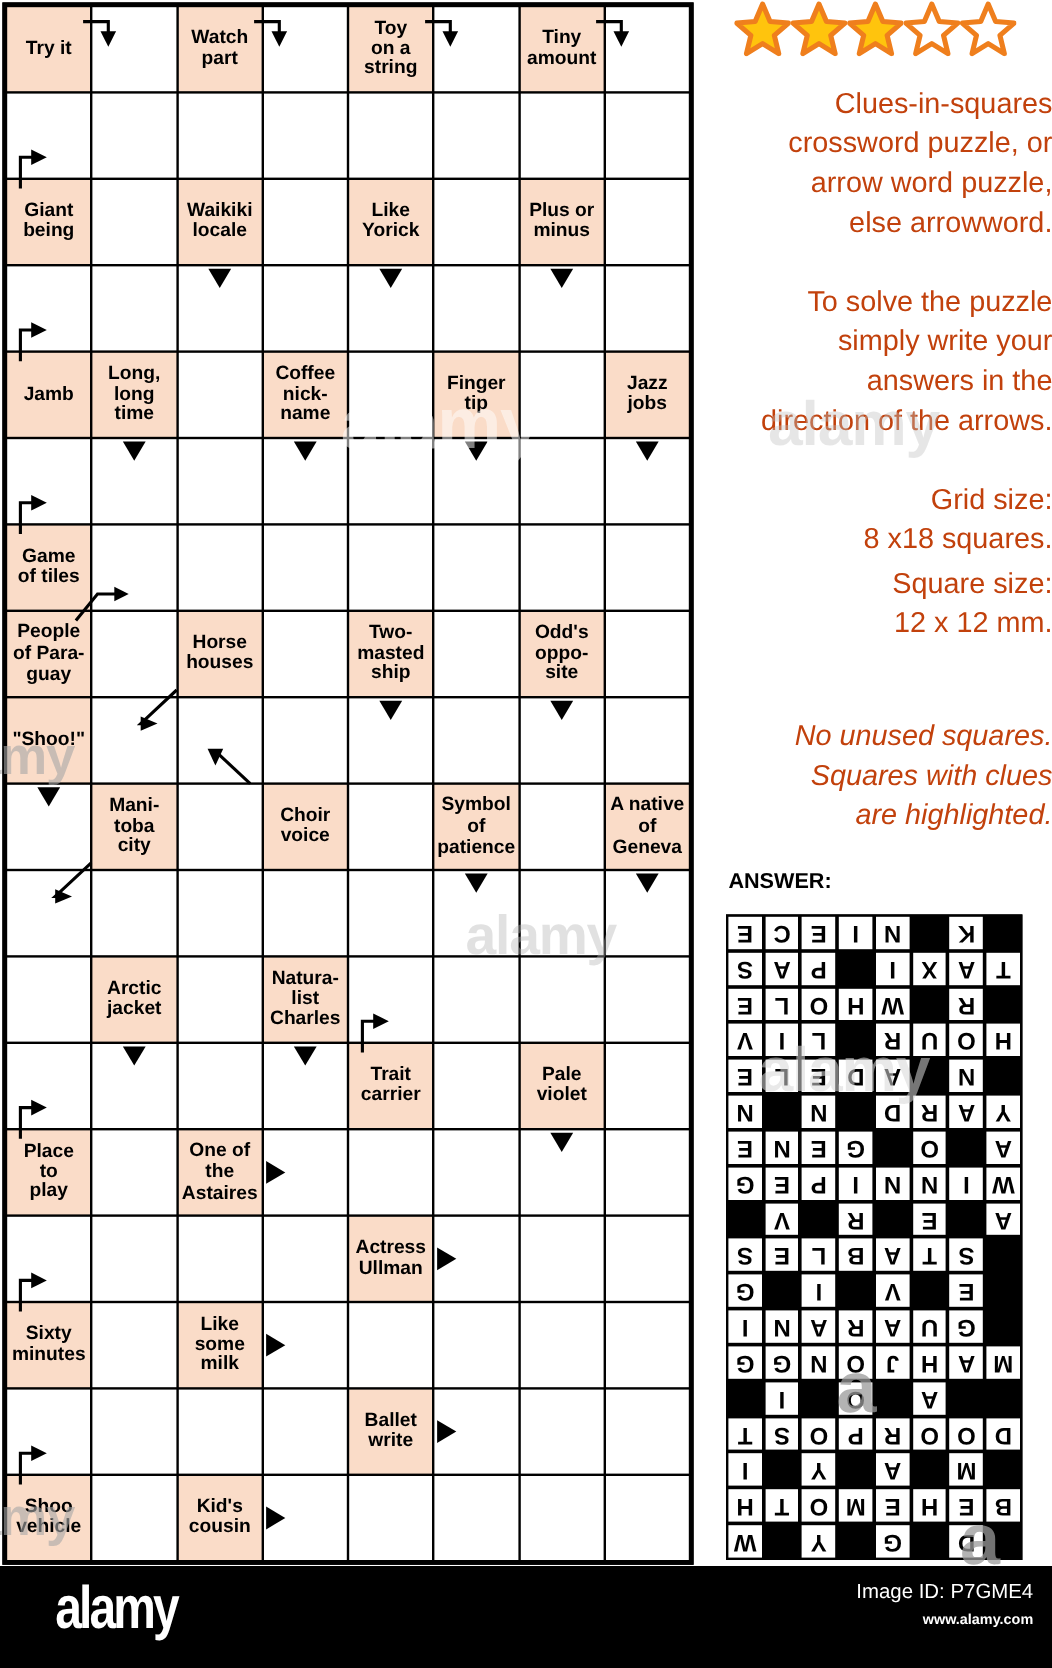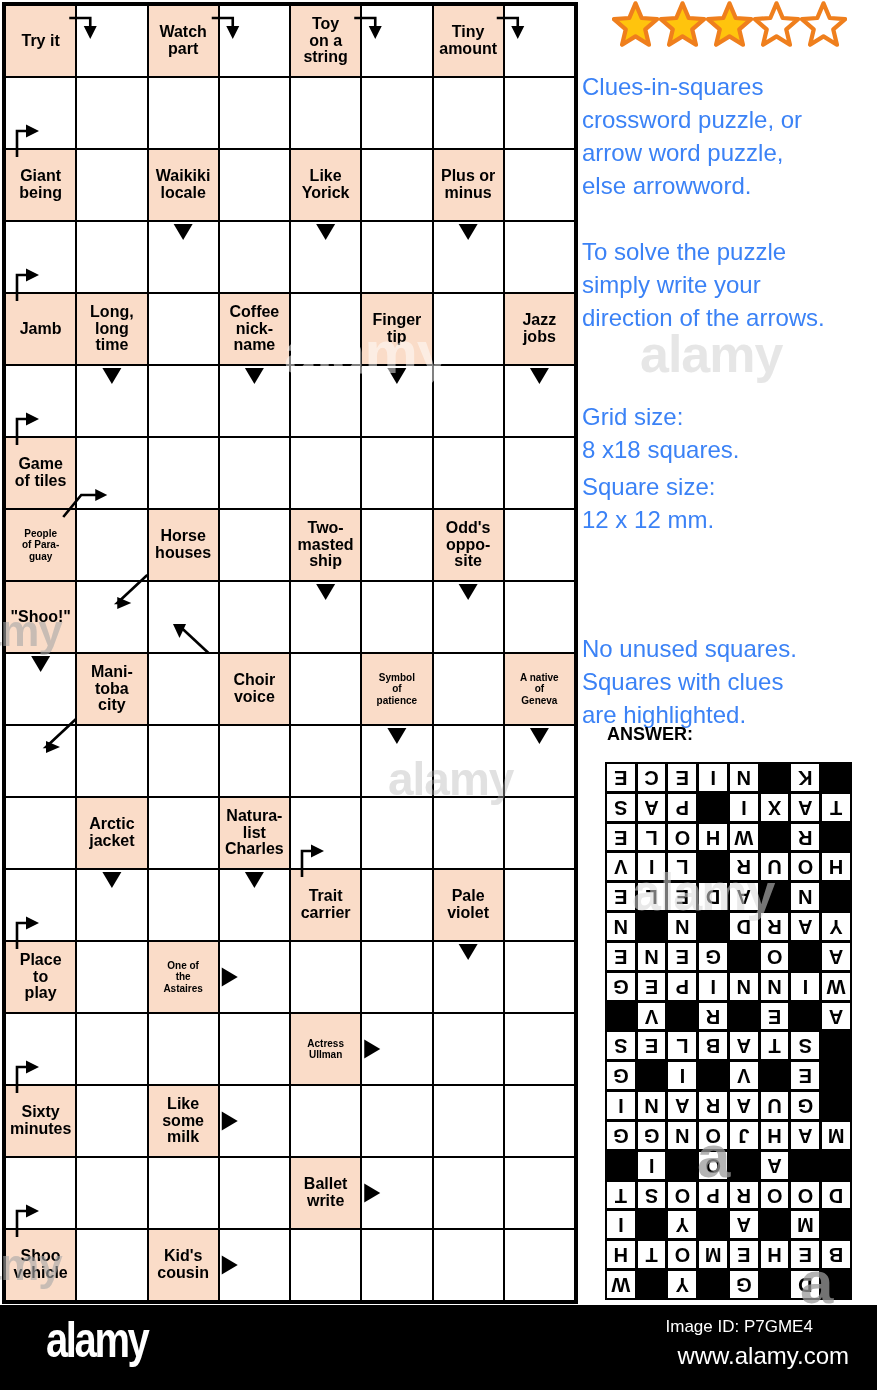--- a/index.html
+++ b/index.html
@@ -8,47 +8,47 @@
 
   
   .puzzle-grid{position:absolute;left:2px;top:2px;width:576px;height:1302px;
                border:4px solid #000;box-sizing:border-box;background:#000;}
   #gridCells{position:absolute;left:0;top:0;width:568px;height:1294px;
              display:grid;grid-template-columns:repeat(8,1fr);grid-template-rows:repeat(18,1fr);
              gap:2px;background:#000;}
   .cell{background:#fff;display:flex;align-items:center;justify-content:center;
         text-align:center;overflow:visible;}
   .cell.clue{background:#fadcc8;font-weight:bold;font-size:16px;line-height:1.06;white-space:pre-line;}
-  .cell.clue.small{font-size:10px;line-height:1.12;}
+  .cell.clue.small{font-size:16px;line-height:1.12;}
   #arrowLayer{position:absolute;left:0;top:0;width:568px;height:1294px;overflow:visible;z-index:3;}
 
   
   .stars{position:absolute;left:582px;top:1px;width:295px;display:flex;justify-content:center;z-index:2;}
   .star{width:47px;height:46px;display:block;}
-  .rc-block{position:absolute;left:582px;width:295px;text-align:left;color:#3b82f6;z-index:2;}
+  .rc-block{position:absolute;left:582px;width:295px;text-align:right;color:#c2410c;z-index:2;}
   .rc-line{font-size:24px;line-height:33px;}
   .answer-label{position:absolute;left:607px;top:724px;font-size:18px;font-weight:bold;z-index:2;}
   .answer-grid{position:absolute;left:605px;top:762px;width:247px;height:538px;
                border:2px solid #000;box-sizing:border-box;background:#000;
                display:grid;grid-template-columns:repeat(8,1fr);grid-template-rows:repeat(18,1fr);
                gap:3px;transform:rotate(180deg);z-index:2;}
   .acell{background:#fff;display:flex;align-items:center;justify-content:center;
          font-weight:bold;font-size:20px;}
   .acell.blk{background:#000;}
 
   
   .wm{position:absolute;font-weight:bold;pointer-events:none;z-index:6;letter-spacing:-1px;}
 
   
   .footer{position:absolute;left:0;top:1305px;width:877px;height:85px;background:#000;z-index:4;}
   .brand{position:absolute;left:46px;top:6px;color:#fff;font-size:50px;font-weight:bold;
          transform:scaleX(.8);transform-origin:left top;letter-spacing:-3px;}
-  .footer-right{position:absolute;right:28px;top:12px;text-align:center;color:#fff;}
+  .footer-right{position:absolute;right:16px;top:12px;text-align:right;color:#fff;}
   .image-id{font-size:17px;}
-  .site-url{font-size:24px;font-weight:normal;margin-top:5px;margin-left:48px;}
+  .site-url{font-size:12px;font-weight:bold;margin-top:5px;margin-left:48px;}
 </style>
 </head>
 <body>
 
 <div class="page">
 
   <div class="puzzle-grid">
     <div id="gridCells">
         <div class="cell clue">Try it</div>
         <div class="cell"></div>
@@ -315,31 +315,32 @@
   <div id="descBlocks">
       <div class="rc-block" style="top: 70px;">
         <div class="rc-line">Clues-in-squares</div>
         <div class="rc-line">crossword puzzle, or</div>
         <div class="rc-line">arrow word puzzle,</div>
         <div class="rc-line">else arrowword.</div>
       </div>
       <div class="rc-block" style="top: 235px;">
         <div class="rc-line">To solve the puzzle</div>
         <div class="rc-line">simply write your</div>
+        <div class="rc-line">answers in the</div>
         <div class="rc-line">direction of the arrows.</div>
       </div>
       <div class="rc-block" style="top: 400px;">
         <div class="rc-line">Grid size:</div>
         <div class="rc-line">8 x18 squares.</div>
       </div>
       <div class="rc-block" style="top: 470px;">
         <div class="rc-line">Square size:</div>
         <div class="rc-line">12 x 12 mm.</div>
       </div>
-      <div class="rc-block" style="top: 632px;">
+      <div class="rc-block" style="top: 597px; font-style: italic;">
         <div class="rc-line">No unused squares.</div>
         <div class="rc-line">Squares with clues</div>
         <div class="rc-line">are highlighted.</div>
       </div>
     </div>
 
   <div class="answer-label">ANSWER:</div>
 
   <div class="answer-grid" id="answerGrid">
       <div class="acell blk"></div>

